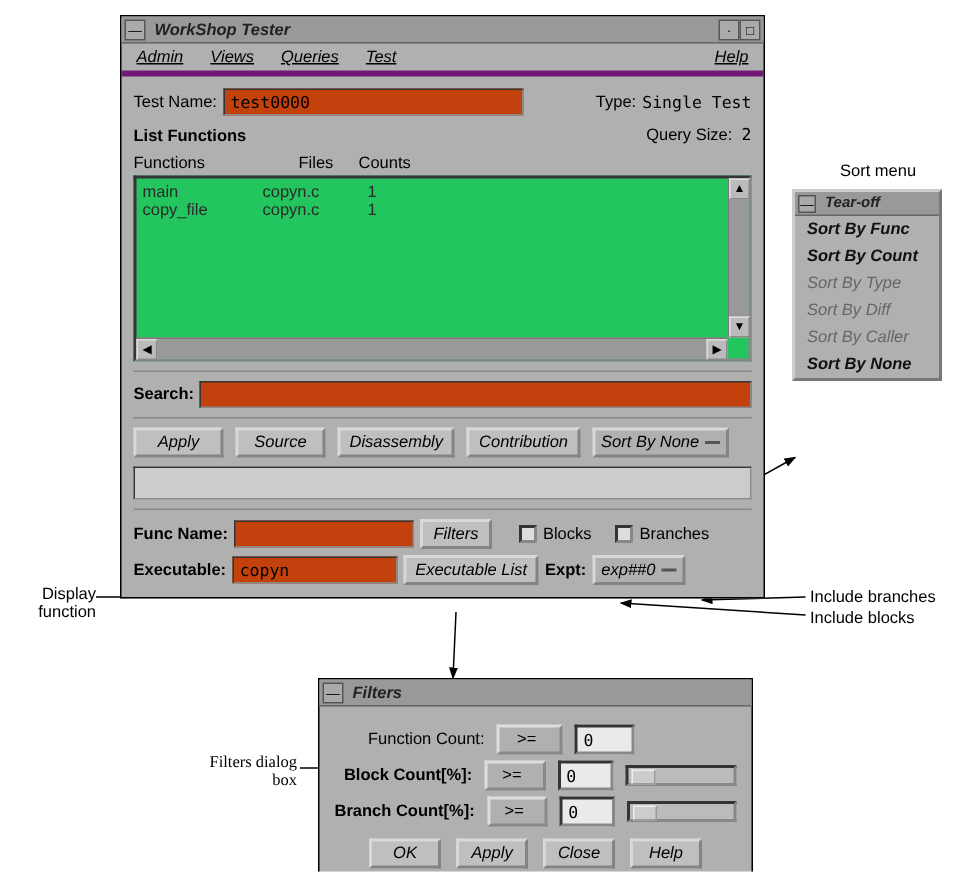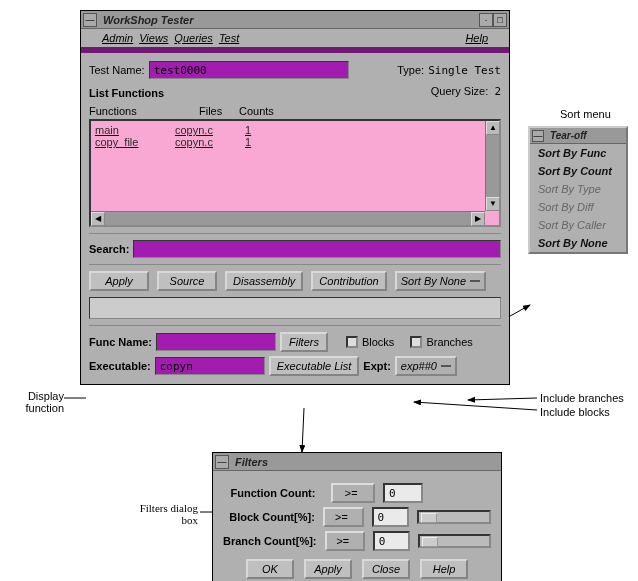--- a/index.html
+++ b/index.html
@@ -1,32 +1,32 @@
 <!DOCTYPE html>
 <html><head>
 <meta charset="utf-8">
 <style>
 * { box-sizing: border-box; margin: 0; padding: 0; font-family: "Helvetica", "Arial", sans-serif; font-size: 11px; }
 body { background: #fff; width: 638px; height: 581px; position: relative; color: #000; }
 .win { position: absolute; background: #b0b0b0; border: 1px solid #000; }
 .titlebar { display: flex; align-items: center; background: #999; border-bottom: 1px solid #666; padding: 1px 2px; height: 18px; }
 .titlebar .sysbox { width: 14px; height: 14px; border: 1px solid #555; background: #aaa; display: flex; align-items: center; justify-content: center; font-size: 9px; }
 .titlebar .title { flex: 1; font-style: italic; font-weight: bold; padding-left: 6px; color: #222; }
-.menubar { display: flex; padding: 3px 21px; gap: 6px; border-bottom: 6px solid #701a75; }
+.menubar { display: flex; padding: 3px 10px; gap: 18px; border-bottom: 4px solid #701a75; }
 .menubar span { text-decoration: underline; font-style: italic; cursor: default; }
 .menubar .spacer { flex: 1; text-decoration: none; }
 .body { padding: 4px 8px; }
 .row { display: flex; align-items: center; margin: 4px 0; gap: 4px; }
 .label { white-space: nowrap; text-align: right; }
 .tf { background: #ccc; border: 1px inset #888; height: 18px; padding: 2px 4px; flex: 1; font-family: monospace; font-size: 11px; }
-.tf.light { background: #a21caf; }
+.tf.light { background: #c2410c; }
 .section-title { font-weight: bold; margin-top: 4px; }
 .listhdr { display: flex; padding: 2px 0; font-size: 10px; }
 .listhdr span:nth-child(1){ width: 80px;} .listhdr span:nth-child(2){ width: 70px; padding-left: 30px;} .listhdr span:nth-child(3){ width: 60px;}
-.listbox { position: relative; border: 2px inset #888; background: #f9a8d4; height: 108px; display: flex; flex-direction: column; text-decoration: underline; }
+.listbox { position: relative; border: 2px inset #888; background: #22c55e; height: 124px; display: flex; flex-direction: column; }
 .listcontent { flex: 1; padding: 3px 4px; font-family: monospace; font-size: 11px; color: #2a2a2a; overflow: hidden; }
 .listrow { display: flex; } .listrow span:nth-child(1){width:80px;} .listrow span:nth-child(2){width:70px;} .listrow span:nth-child(3){width:40px;}
 .vscroll { position: absolute; right: 0; top: 0; bottom: 14px; width: 14px; background: #aaa; border-left: 1px solid #777; display: flex; flex-direction: column; }
 .hscroll { position: absolute; left: 0; right: 14px; bottom: 0; height: 14px; background: #aaa; border-top: 1px solid #777; display: flex; }
 .sbtn { width: 14px; height: 14px; background: #bbb; border: 1px outset #ddd; font-size: 8px; text-align: center; line-height: 12px; }
 .strack { flex: 1; background: #999; }
 .hr { border: 0; border-top: 1px solid #888; margin: 6px 0; }
 .btn { background: #bfbfbf; border: 2px outset #d8d8d8; padding: 2px 6px; min-width: 60px; text-align: center; font-style: italic; cursor: default; height: 20px; display:flex; align-items:center; justify-content:center; }
 .btn.small { min-width: 48px; }
 .btnrow { display: flex; gap: 8px; justify-content: flex-start; }
@@ -186,21 +186,21 @@
     </div>
 </div>
 
 <div class="win" style="left:212px; top:452px; width:290px;">
   <div class="titlebar">
     <div class="sysbox">—</div>
     <div class="title">Filters</div>
   </div>
   <div class="filters-body">
     <div class="row">
-      <span class="label" style="width:100px; text-align:center; font-weight:bold;">Function Count:</span>
+      <span class="label" style="width:100px; text-align:right; font-weight:normal;">Function Count:</span>
       <div class="opfld">
           <span>&gt;=</span>
           <span class="bar"></span>
         </div>
       <div class="numfld">0</div>
     </div>
     <div class="row">
       <span class="label" style="width:100px; text-align:right; font-weight:bold;">Block Count[%]:</span>
       <div class="opfld">
           <span>&gt;=</span>

